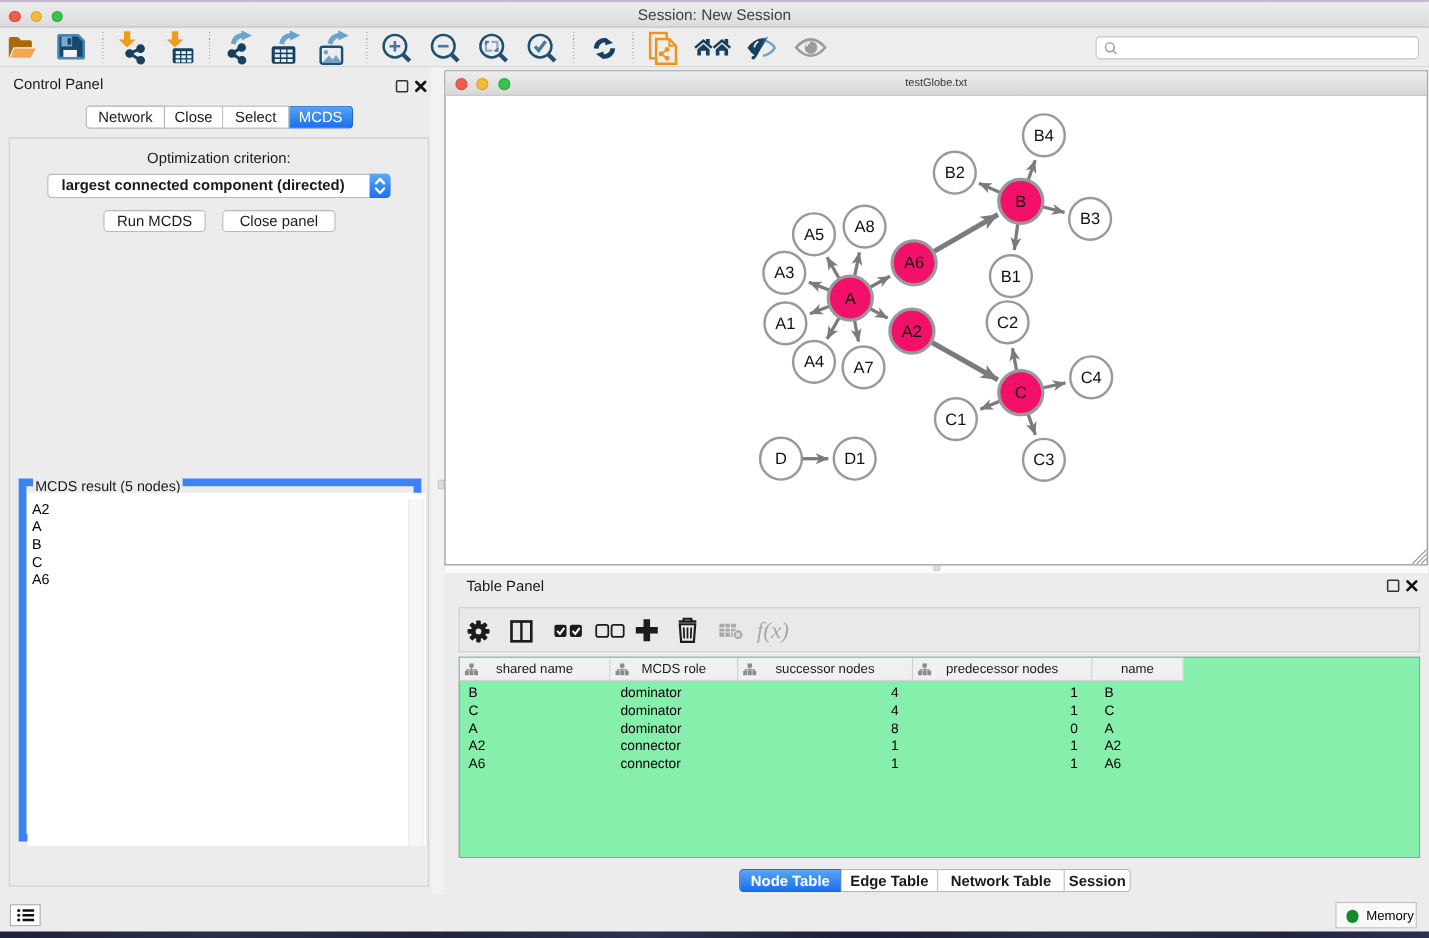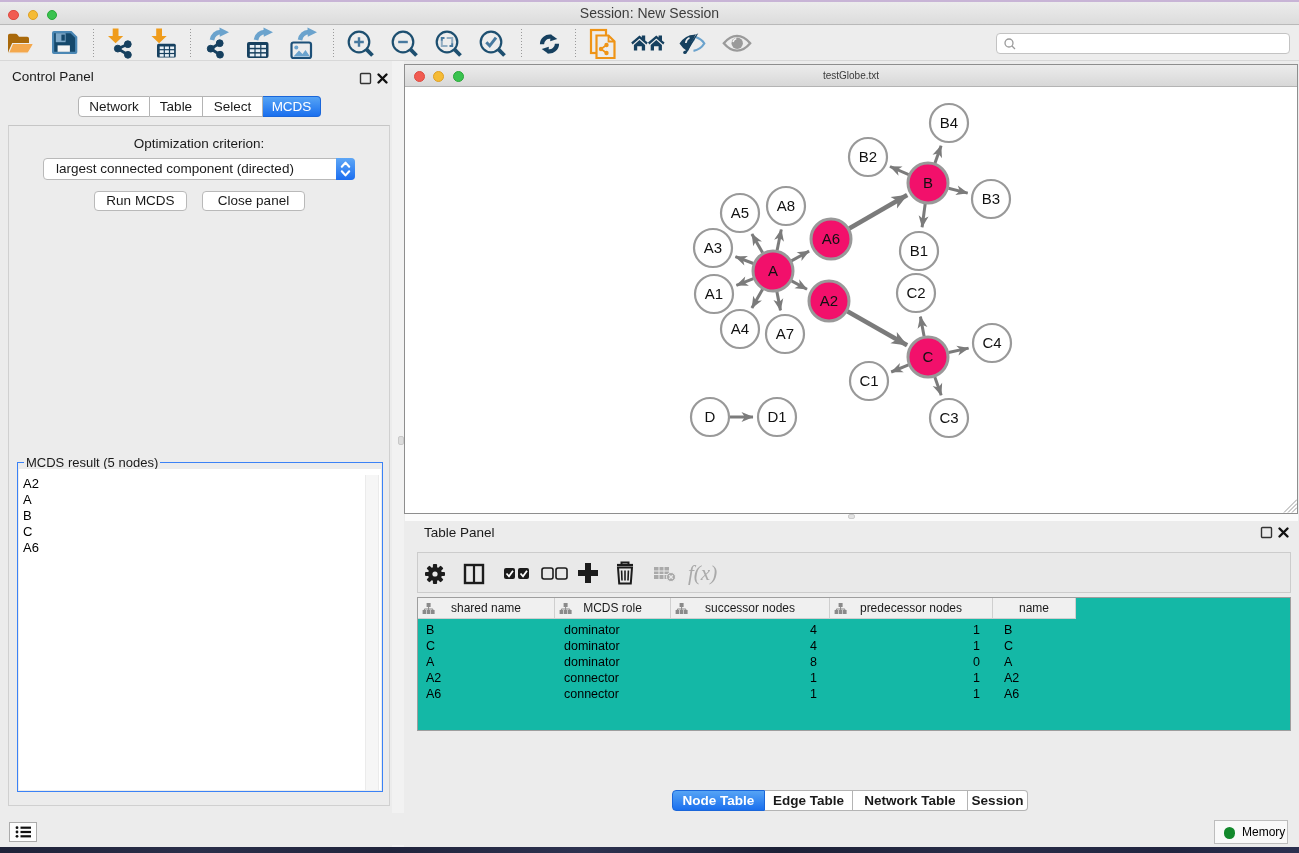--- a/index.html
+++ b/index.html
@@ -39,29 +39,29 @@
 .tab { height:21px; background:#fff; border:1px solid #b4b4b4; border-left:none;
   font-size:13.5px; color:#1a1a1a; text-align:center; line-height:20px; }
 .tab.first { border-left:1px solid #b4b4b4; border-radius:4px 0 0 4px; }
 .tab.last { border-radius:0 4px 4px 0; }
 .tab.sel { background:linear-gradient(#56a4f5,#1a6fee); border-color:#1a66d9; color:#fff; }
 #cp-tabs { left:78px; top:96px; }
 
 #opt-label { left:0; top:136px; width:398px; text-align:center; font-size:13.5px; color:#1a1a1a; }
 #dropdown { left:43px; top:158px; width:312px; height:22px; background:#fff;
   border:1px solid #b9b9b9; border-radius:4px; font-size:13.5px; color:#1a1a1a;
-  line-height:20px; text-align:left; padding-left:12px; }
+  line-height:20px; text-align:left; padding-left:12px;font-weight:bold; }
 #dd-btn { position:absolute; right:-1px; top:-1px; width:19px; height:22px;
   background:linear-gradient(#5ea7f6,#1c6ef0); border-radius:0 4px 4px 0; }
 #runbtn { left:94px; top:191px; width:93px; height:20px; }
 #closebtn { left:202px; top:191px; width:103px; height:20px; }
 .btn { background:#fff; border:1px solid #b9b9b9; border-radius:4px;
   font-size:13.5px; color:#1a1a1a; text-align:center; line-height:18px; }
 
-#fieldset { left:17px; top:462px; width:366px; height:330px; border:1px solid #3b82f6; }
+#fieldset { left:17px; top:435px; width:366px; height:330px; border:7px solid #3b82f6; }
 #fs-legend { position:absolute; left:6px; top:-8px; background:#ececec; padding:0 2px;
   font-size:13px; color:#1a1a1a; }
 #listbox { position:absolute; left:1px; top:6px; width:362px; height:321px; background:#fff; }
 #listbox { padding-top:7px; }
 #listbox .item { font-size:13px; color:#000; padding-left:4px; height:16px; line-height:16px; }
 #lb-scroll { position:absolute; right:2px; top:6px; width:14px; height:315px;
   background:#f6f6f6; border-left:1px solid #ebebeb; border-right:1px solid #ebebeb; }
 
 
 #netwin { left:404px; top:64px; width:894px; height:450px; background:#fff;
@@ -77,21 +77,21 @@
 #graph line { stroke:#7b7b7b; }
 #graph .pn { fill:#f2106b; stroke:#999999; stroke-width:3; }
 #graph .wn { fill:#fff; stroke:#999999; stroke-width:2.2; }
 #graph text { font-family:"Liberation Sans",sans-serif; font-size:15px; fill:#111;
   text-anchor:middle; }
 
 
 #tp-title { left:424px; top:525px; font-size:13.5px; color:#1a1a1a; }
 #tp-toolbar { left:417px; top:552px; width:874px; height:41px; background:#e9e9e9;
   border:1px solid #cccccc; }
-#tp-table { left:417px; top:597px; width:874px; height:134px; background:#14b8a6;
+#tp-table { left:417px; top:597px; width:874px; height:183px; background:#86efac;
   border:1px solid #9e9e9e; font-size:12.5px; color:#000; }
 .thead { position:absolute; left:0; top:0; height:21px; background:#f0f0f0;
   border-bottom:1px solid #cfcfcf; }
 .th { position:absolute; top:0; height:21px; border-right:1px solid #cfcfcf;
   text-align:center; line-height:20px; font-size:12px; color:#1a1a1a; }
 .hic { position:absolute; top:5px; }
 .trow { position:absolute; height:16px; line-height:16px; }
 .td { position:absolute; }
 #tp-tabs { left:672px; top:790px;font-weight:bold; }
 #tp-tabs .tab { height:21px; font-size:13.5px; }
@@ -294,21 +294,21 @@
   <svg class="abs" style="left:359px;top:72px" width="13" height="13" viewBox="0 0 13 13">
       <rect x="1.5" y="1.5" width="10" height="10" fill="none" stroke="#333" stroke-width="1.4" rx="1"></rect>
     </svg>
   <svg class="abs" style="left:376px;top:72px" width="13" height="13" viewBox="0 0 13 13">
       <path d="M2.5 2.5 L10.5 10.5 M10.5 2.5 L2.5 10.5" stroke="#111" stroke-width="2.4" stroke-linecap="round"></path>
     </svg>
 
   <div class="abs" id="cp-body"></div>
   <div class="tabrow abs" id="cp-tabs">
     <div class="tab first" style="width:72px">Network</div>
-    <div class="tab" style="width:53px">Table</div>
+    <div class="tab" style="width:53px">Close</div>
     <div class="tab" style="width:60px">Select</div>
     <div class="tab sel last" style="width:58px">MCDS</div>
   </div>
 
   <div class="abs" id="opt-label">Optimization criterion:</div>
   <div class="abs" id="dropdown">largest connected component (directed)
     <div id="dd-btn"><svg width="19" height="22" viewBox="0 0 19 22">
           <path d="M5.8 8.7 L9.5 4.6 L13.2 8.7" fill="none" stroke="#fff" stroke-width="2.1" stroke-linecap="round" stroke-linejoin="round"></path>
           <path d="M5.8 13.3 L9.5 17.4 L13.2 13.3" fill="none" stroke="#fff" stroke-width="2.1" stroke-linecap="round" stroke-linejoin="round"></path>
         </svg></div>

